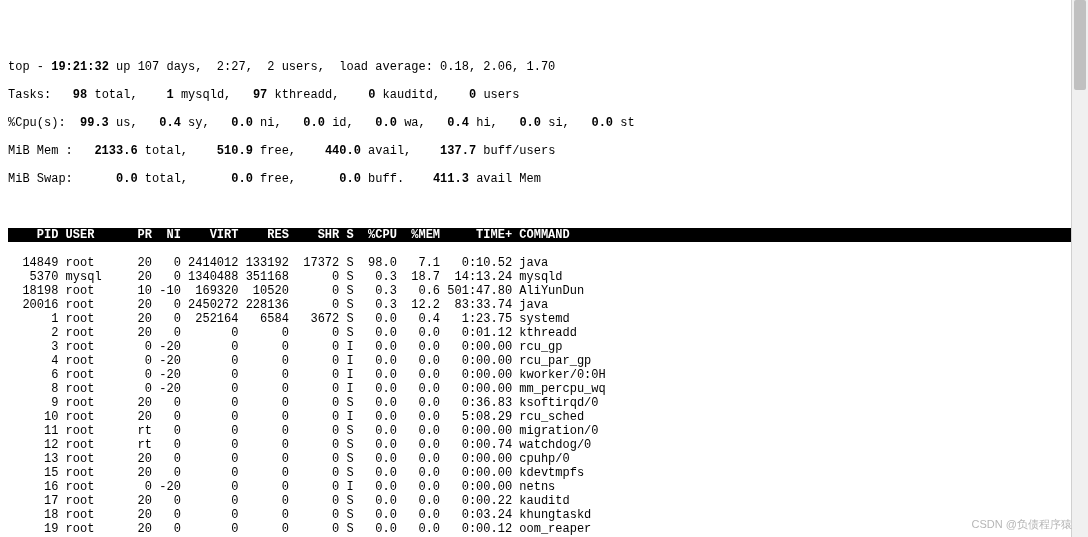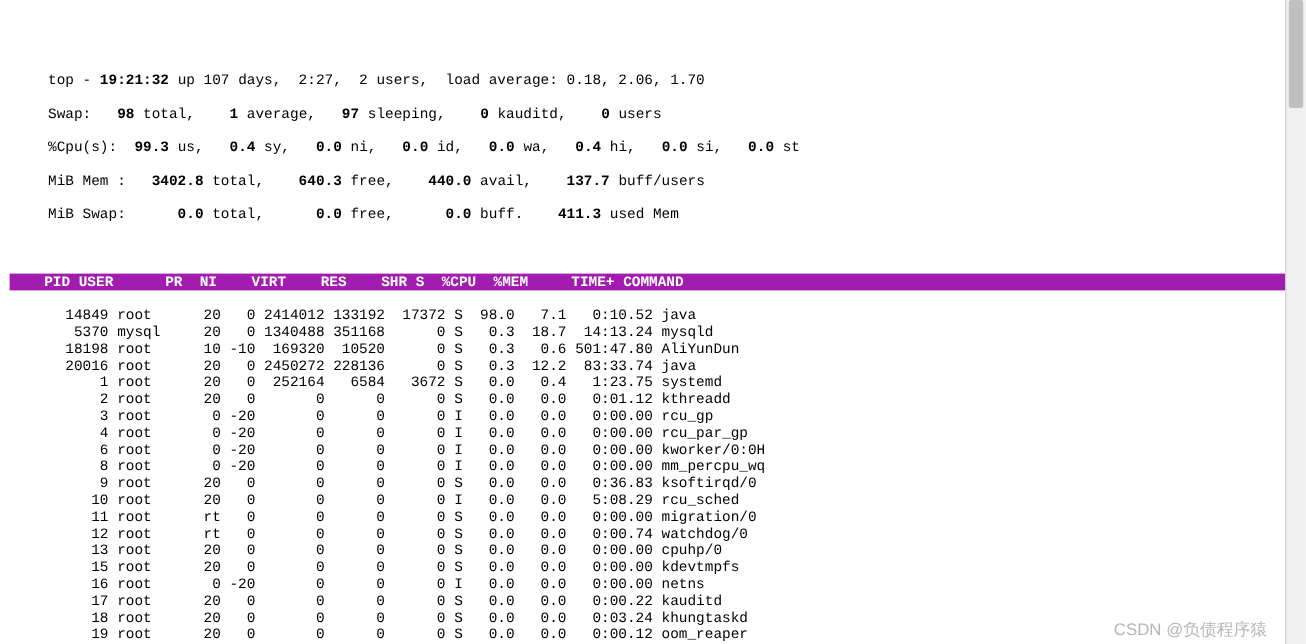--- a/index.html
+++ b/index.html
@@ -12,21 +12,21 @@
     color: #000000;
     white-space: pre;
     overflow: hidden;
     width: 1088px;
     height: 537px;
     box-sizing: border-box;
     position: relative;
   }
   .bold { font-weight: bold; }
   .header-row {
-    background: #a21caf;
+    background: #000000;
     color: #ffffff;
     display: block;
     font-weight: bold;
   }
   .scrollbar {
     position: absolute;
     right: 0;
     top: 0;
     width: 16px;
     height: 100%;
@@ -37,39 +37,39 @@
     position: absolute;
     top: 0;
     left: 2px;
     width: 12px;
     height: 90px;
     background: #c0c0c0;
     border-radius: 2px;
   }
   .watermark {
     position: absolute;
-    right: 32px;
+    right: 16px;
     bottom: 6px;
     color: rgba(120,120,120,0.55);
     font-family: sans-serif;
-    font-size: 14px;
+    font-size: 11px;
     white-space: nowrap;
   }
-  .row { display: block; margin-left: 32px; }
+  .row { display: block; }
 </style>
 </head>
 <body>
 
 
 
 <div class="row"><span>top - </span><span class="bold">19:21:32</span><span> up 107 days,  2:27,  2 users,  load average: 0.18, 2.06, 1.70</span></div>
-<div class="row"><span>Swap:</span><span class="bold">   98 </span><span>total,</span><span class="bold">    1 </span><span>average,</span><span class="bold">   97 </span><span>sleeping,</span><span class="bold">    0 </span><span>kauditd,</span><span class="bold">    0 </span><span>users</span></div>
+<div class="row"><span>Tasks:</span><span class="bold">   98 </span><span>total,</span><span class="bold">    1 </span><span>mysqld,</span><span class="bold">   97 </span><span>kthreadd,</span><span class="bold">    0 </span><span>kauditd,</span><span class="bold">    0 </span><span>users</span></div>
 <div class="row"><span>%Cpu(s):</span><span class="bold">  99.3 </span><span>us,</span><span class="bold">   0.4 </span><span>sy,</span><span class="bold">   0.0 </span><span>ni,</span><span class="bold">   0.0 </span><span>id,</span><span class="bold">   0.0 </span><span>wa,</span><span class="bold">   0.4 </span><span>hi,</span><span class="bold">   0.0 </span><span>si,</span><span class="bold">   0.0 </span><span>st</span></div>
-<div class="row"><span>MiB Mem :</span><span class="bold">   3402.8 </span><span>total,</span><span class="bold">    640.3 </span><span>free,</span><span class="bold">    440.0 </span><span>avail,</span><span class="bold">    137.7 </span><span>buff/users</span></div>
-<div class="row"><span>MiB Swap:</span><span class="bold">      0.0 </span><span>total,</span><span class="bold">      0.0 </span><span>free,</span><span class="bold">      0.0 </span><span>buff.</span><span class="bold">    411.3 </span><span>used Mem</span></div>
+<div class="row"><span>MiB Mem :</span><span class="bold">   2133.6 </span><span>total,</span><span class="bold">    510.9 </span><span>free,</span><span class="bold">    440.0 </span><span>avail,</span><span class="bold">    137.7 </span><span>buff/users</span></div>
+<div class="row"><span>MiB Swap:</span><span class="bold">      0.0 </span><span>total,</span><span class="bold">      0.0 </span><span>free,</span><span class="bold">      0.0 </span><span>buff.</span><span class="bold">    411.3 </span><span>avail Mem</span></div>
 <div class="row"> </div>
 <span class="header-row">    PID USER      PR  NI    VIRT    RES    SHR S  %CPU  %MEM     TIME+ COMMAND                                                                      </span>
 <div id="process-rows"><div class="row">  14849 root      20   0 2414012 133192  17372 S  98.0   7.1   0:10.52 java</div><div class="row">   5370 mysql     20   0 1340488 351168      0 S   0.3  18.7  14:13.24 mysqld</div><div class="row">  18198 root      10 -10  169320  10520      0 S   0.3   0.6 501:47.80 AliYunDun</div><div class="row">  20016 root      20   0 2450272 228136      0 S   0.3  12.2  83:33.74 java</div><div class="row">      1 root      20   0  252164   6584   3672 S   0.0   0.4   1:23.75 systemd</div><div class="row">      2 root      20   0       0      0      0 S   0.0   0.0   0:01.12 kthreadd</div><div class="row">      3 root       0 -20       0      0      0 I   0.0   0.0   0:00.00 rcu_gp</div><div class="row">      4 root       0 -20       0      0      0 I   0.0   0.0   0:00.00 rcu_par_gp</div><div class="row">      6 root       0 -20       0      0      0 I   0.0   0.0   0:00.00 kworker/0:0H</div><div class="row">      8 root       0 -20       0      0      0 I   0.0   0.0   0:00.00 mm_percpu_wq</div><div class="row">      9 root      20   0       0      0      0 S   0.0   0.0   0:36.83 ksoftirqd/0</div><div class="row">     10 root      20   0       0      0      0 I   0.0   0.0   5:08.29 rcu_sched</div><div class="row">     11 root      rt   0       0      0      0 S   0.0   0.0   0:00.00 migration/0</div><div class="row">     12 root      rt   0       0      0      0 S   0.0   0.0   0:00.74 watchdog/0</div><div class="row">     13 root      20   0       0      0      0 S   0.0   0.0   0:00.00 cpuhp/0</div><div class="row">     15 root      20   0       0      0      0 S   0.0   0.0   0:00.00 kdevtmpfs</div><div class="row">     16 root       0 -20       0      0      0 I   0.0   0.0   0:00.00 netns</div><div class="row">     17 root      20   0       0      0      0 S   0.0   0.0   0:00.22 kauditd</div><div class="row">     18 root      20   0       0      0      0 S   0.0   0.0   0:03.24 khungtaskd</div><div class="row">     19 root      20   0       0      0      0 S   0.0   0.0   0:00.12 oom_reaper</div><div class="row">     20 root       0 -20       0      0      0 I   0.0   0.0   0:00.00 writeback</div></div>
 
 <div class="scrollbar">
   <div class="scrollbar-thumb"></div>
 </div>
 
 <div class="watermark">CSDN @负债程序猿</div>
 

